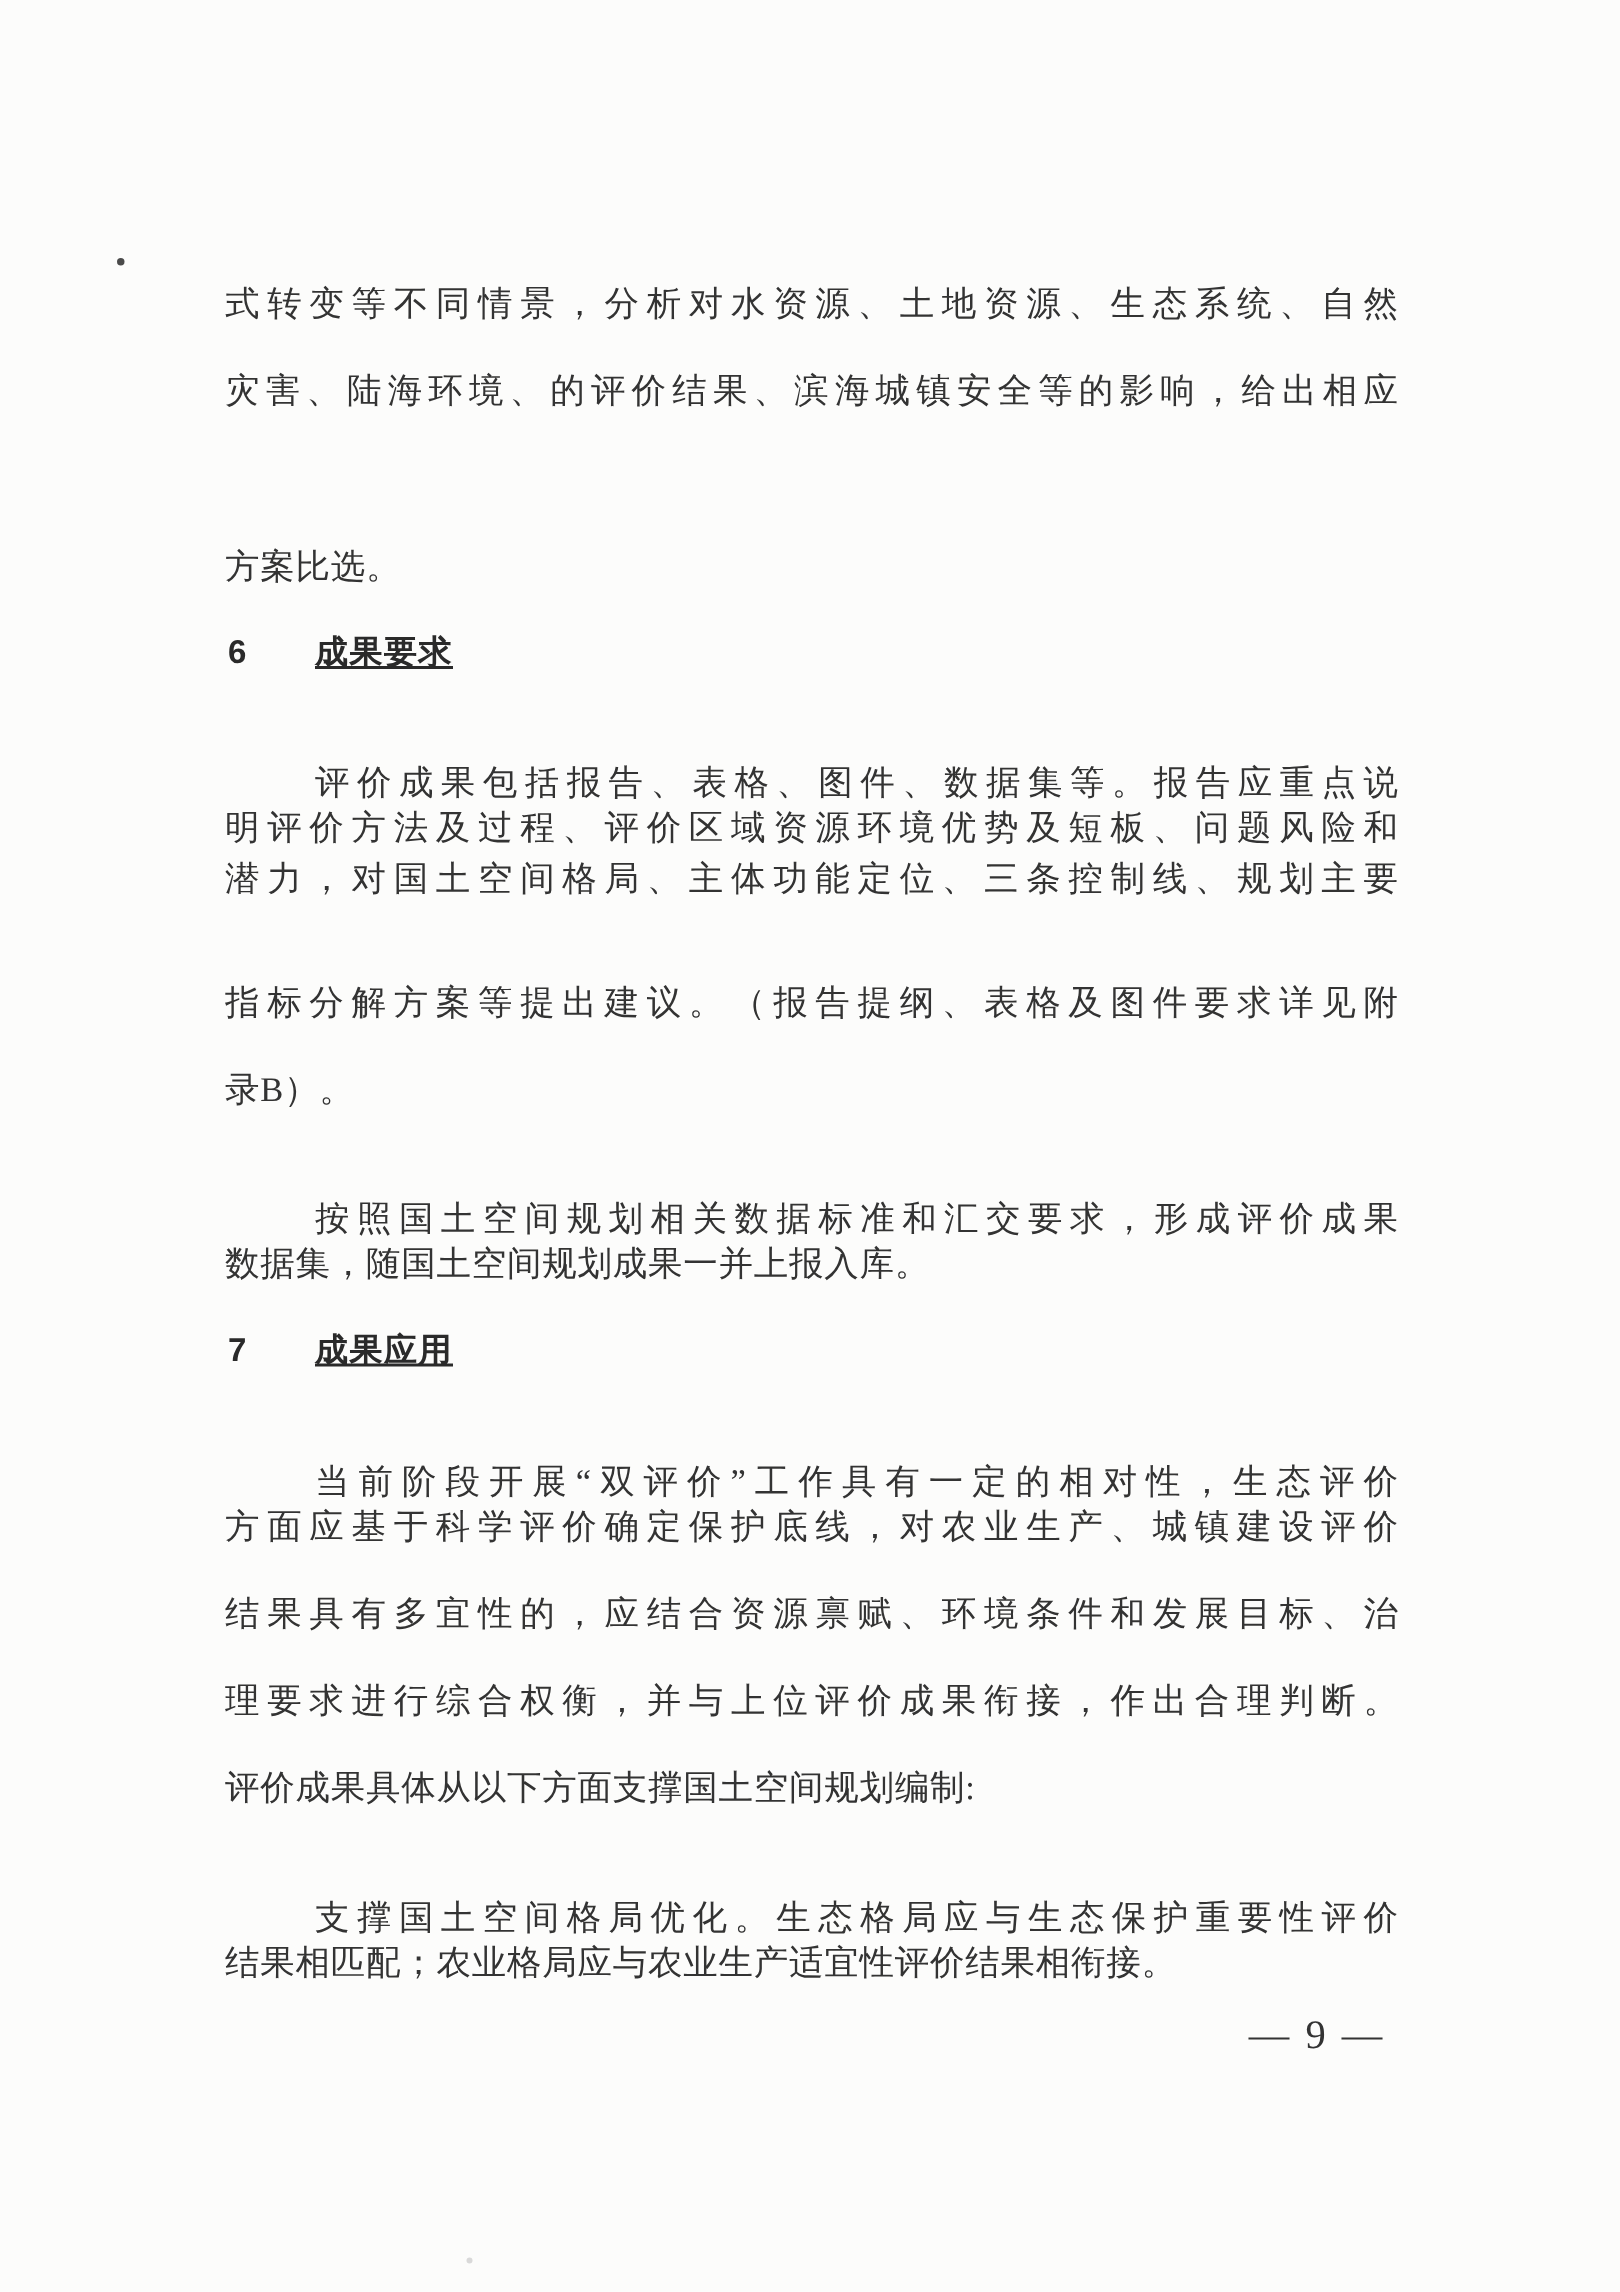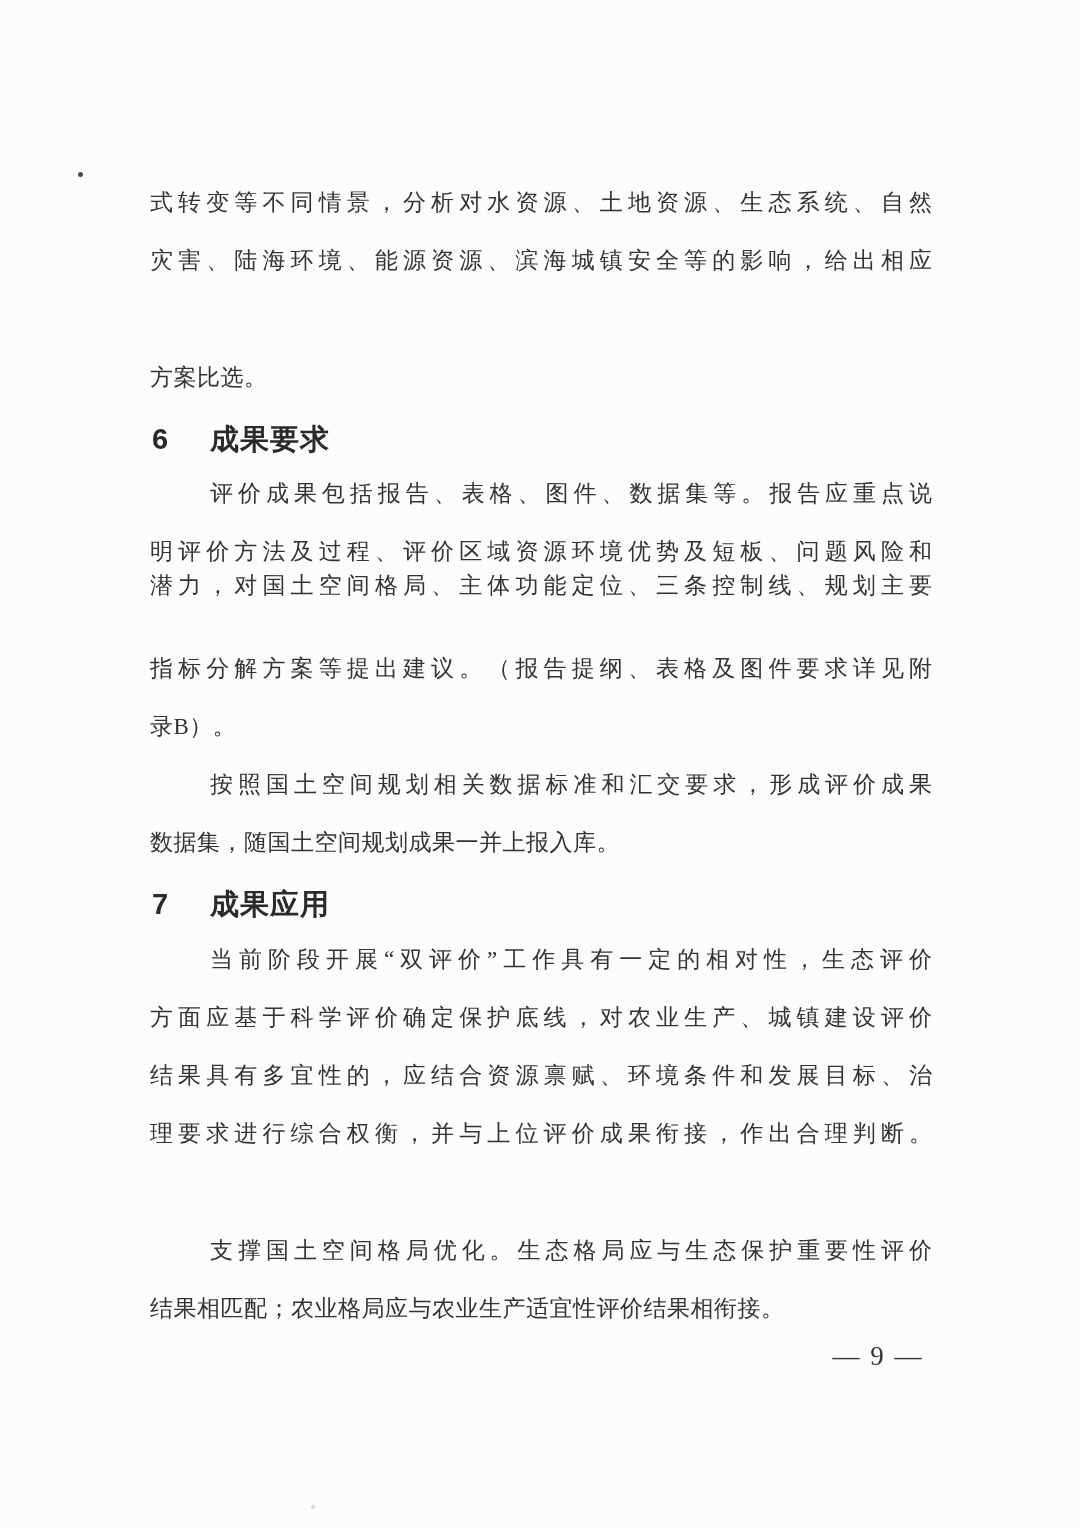--- a/index.html
+++ b/index.html
@@ -31,30 +31,31 @@
   
   .ln.j {
     width: 782px;
     white-space: normal;
     text-align: justify;
     text-align-last: justify;
     text-justify: inter-character;
     letter-spacing: 0;
   }
   .ln.ind { left: 210px; }
-  .ln.j.ind { width: 722px; }
+  .ln.j.ind { width: 722px; margin-top: 28px; }
   
   .heading {
     position: absolute;
     left: 152px;
-    font-size: 29px;
+    font-size: 22px;
     line-height: 1.2;
     font-weight: bold;
     color: var(--ink-dark, #2a2a2a);
     font-family: "Liberation Sans", sans-serif;
+    text-decoration: underline;
   }
   .heading .hnum {
     display: inline-block;
     width: 58px;
   }
   .heading .htitle {
     letter-spacing: 1px;
   }
   .pageno {
     position: absolute;
@@ -87,21 +88,21 @@
   }
 </style>
 </head>
 <body>
 
 <div class="page">
 
   <span class="speck"></span>
 
   <div class="ln j" style="top:189px">式转变等不同情景，分析对水资源、土地资源、生态系统、自然</div>
-  <div class="ln j" style="top:247px">灾害、陆海环境、能源资源、滨海城镇安全等的影响，给出相应</div>
+  <div class="ln j" style="top:247px">灾害、陆海环境、的评价结果、滨海城镇安全等的影响，给出相应</div>
   <div class="ln" style="top:364px">方案比选。</div>
 
   <div class="heading" style="top:422px">
     <span class="hnum">6</span><span class="htitle">成果要求</span>
   </div>
 
   <div class="ln j ind" style="top:480px">评价成果包括报告、表格、图件、数据集等。报告应重点说</div>
   <div class="ln j" style="top:538px">明评价方法及过程、评价区域资源环境优势及短板、问题风险和</div>
   <div class="ln j" style="top:572px">潜力，对国土空间格局、主体功能定位、三条控制线、规划主要</div>
   <div class="ln j" style="top:655px">指标分解方案等提出建议。（报告提纲、表格及图件要求详见附</div>
@@ -111,20 +112,21 @@
   <div class="ln" style="top:829px">数据集，随国土空间规划成果一并上报入库。</div>
 
   <div class="heading" style="top:887px">
     <span class="hnum">7</span><span class="htitle">成果应用</span>
   </div>
 
   <div class="ln j ind" style="top:946px">当前阶段开展“双评价”工作具有一定的相对性，生态评价</div>
   <div class="ln j" style="top:1004px">方面应基于科学评价确定保护底线，对农业生产、城镇建设评价</div>
   <div class="ln j" style="top:1062px">结果具有多宜性的，应结合资源禀赋、环境条件和发展目标、治</div>
   <div class="ln j" style="top:1120px">理要求进行综合权衡，并与上位评价成果衔接，作出合理判断。</div>
+  <div class="ln" style="top:1178px">评价成果具体从以下方面支撑国土空间规划编制:</div>
 
   <div class="ln j ind" style="top:1237px">支撑国土空间格局优化。生态格局应与生态保护重要性评价</div>
   <div class="ln" style="top:1295px">结果相匹配；农业格局应与农业生产适宜性评价结果相衔接。</div>
 
   <div class="pageno">— 9 —</div>
 
   <span class="speck2"></span>
 
 </div>
 

